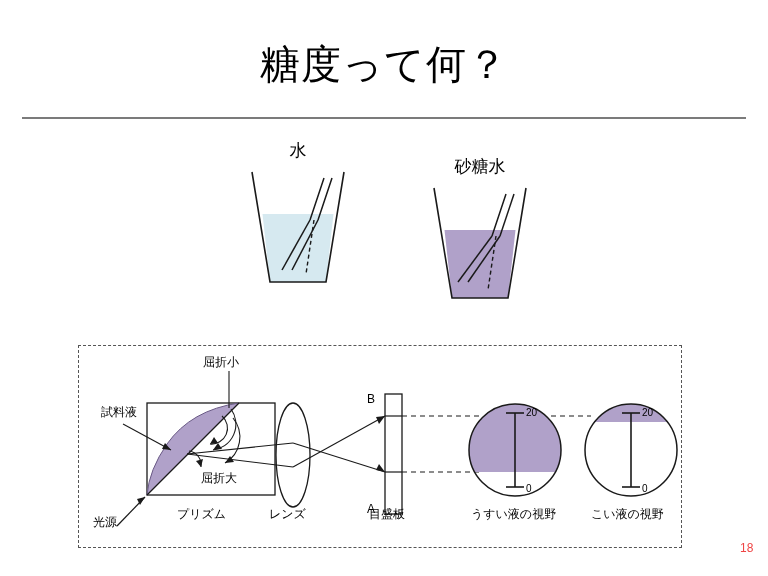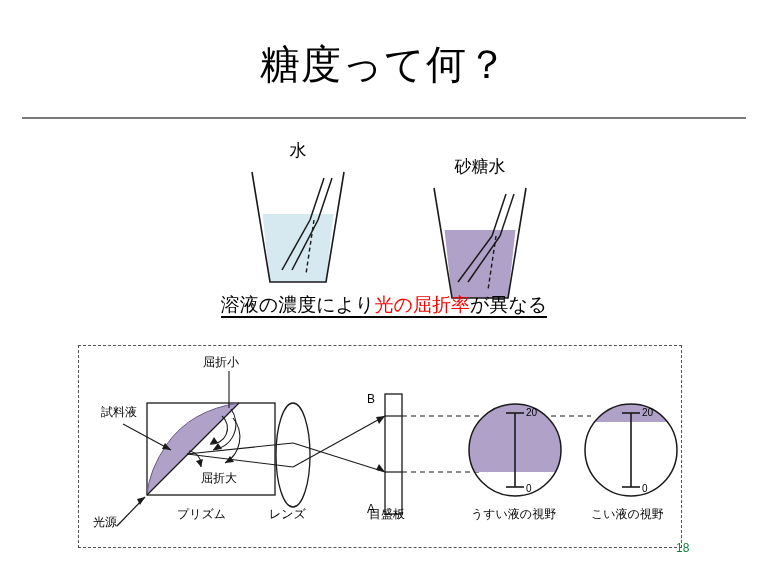--- a/index.html
+++ b/index.html
@@ -92,25 +92,25 @@
   }
   #apparatus-svg {
     position: absolute;
     left: 0;
     top: 0;
   }
 
   
   #page-number {
     position: absolute;
-    left: 676px;
+    left: 740px;
     top: 540px;
     font-size: 12px;
     line-height: 16px;
-    color: #15803d;
+    color: #ef4444;
   }
 
   .diag-text {
     font-family: "Liberation Sans", "DejaVu Sans", sans-serif;
     font-size: 12px;
     fill: #000000;
   }
   .diag-text-small {
     font-family: "Liberation Sans", "DejaVu Sans", sans-serif;
     font-size: 10px;
@@ -149,21 +149,20 @@
       <path d="M 24.5 48 L 95.5 48 L 88 116 L 32 116 Z" fill="#b0a1c9"></path>
       <path d="M 14 6 L 32 116 L 88 116 L 106 6" fill="none" stroke="#1a1a1a" stroke-width="1.6" stroke-linejoin="miter"></path>
       <path d="M 86 12 L 72 54" fill="none" stroke="#1a1a1a" stroke-width="1.5"></path>
       <path d="M 94 12 L 80 54" fill="none" stroke="#1a1a1a" stroke-width="1.5"></path>
       <path d="M 72 54 L 38 100" fill="none" stroke="#1a1a1a" stroke-width="1.5"></path>
       <path d="M 80 54 L 48 100" fill="none" stroke="#1a1a1a" stroke-width="1.5"></path>
       <path d="M 76 54 L 68 108" fill="none" stroke="#1a1a1a" stroke-width="1.4" stroke-dasharray="4,3"></path>
     </svg>
   </div>
 
-  <div id="refraction-caption"><span class="underline-wrap"><span>溶液の濃度により</span><span class="hl">光の屈折率</span><span>が異なる</span></span></div>
 
   <div id="apparatus-panel">
     <svg id="apparatus-svg" width="604" height="203" viewBox="0 0 604 203">
 
       <rect x="68" y="57" width="128" height="92" fill="none" stroke="#1a1a1a" stroke-width="1.3"></rect>
 
       <path d="M 68 149 L 160 57 Q 112 64 88 98 Q 70 124 68 149 Z" fill="#b0a1c9" stroke="#6a5a86" stroke-width="1"></path>
 
       <path d="M 68 149 L 160 57" fill="none" stroke="#1a1a1a" stroke-width="1.3"></path>
 

